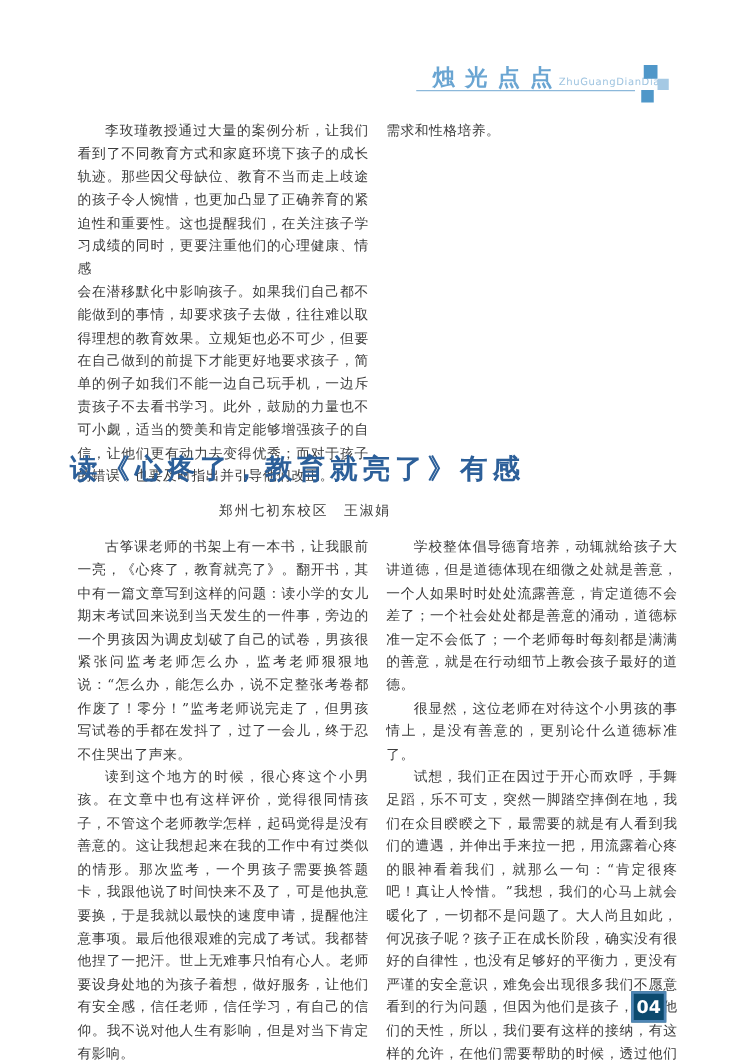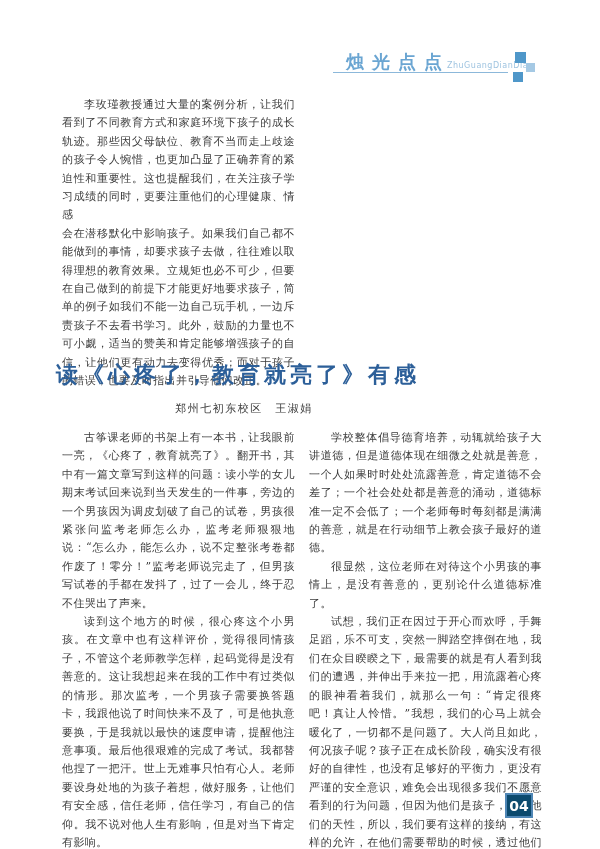--- a/index.html
+++ b/index.html
@@ -66,20 +66,21 @@
   <div class="sq sq1"></div>
   <div class="sq sq2"></div>
   <div class="sq sq3"></div>
 
   <div class="columns" id="article1">
     <div class="col">
         <p class="para indent">李玫瑾教授通过大量的案例分析，让我们看到了不同教育方式和家庭环境下孩子的成长轨迹。那些因父母缺位、教育不当而走上歧途的孩子令人惋惜，也更加凸显了正确养育的紧迫性和重要性。这也提醒我们，在关注孩子学习成绩的同时，更要注重他们的心理健康、情感</p>
         <p class="para">会在潜移默化中影响孩子。如果我们自己都不能做到的事情，却要求孩子去做，往往难以取得理想的教育效果。立规矩也必不可少，但要在自己做到的前提下才能更好地要求孩子，简单的例子如我们不能一边自己玩手机，一边斥责孩子不去看书学习。此外，鼓励的力量也不可小觑，适当的赞美和肯定能够增强孩子的自信，让他们更有动力去变得优秀；而对于孩子的错误，也要及时指出并引导他们改正。</p>
       </div>
     <div class="col">
+        <p class="para">需求和性格培养。</p>
       </div>
   </div>
 
   <div class="title-block">
     <h1 class="article-title">读《心疼了，教育就亮了》有感</h1>
     <div class="article-author">郑州七初东校区　王淑娟</div>
   </div>
 
   <div class="columns" id="article2">
     <div class="col">

